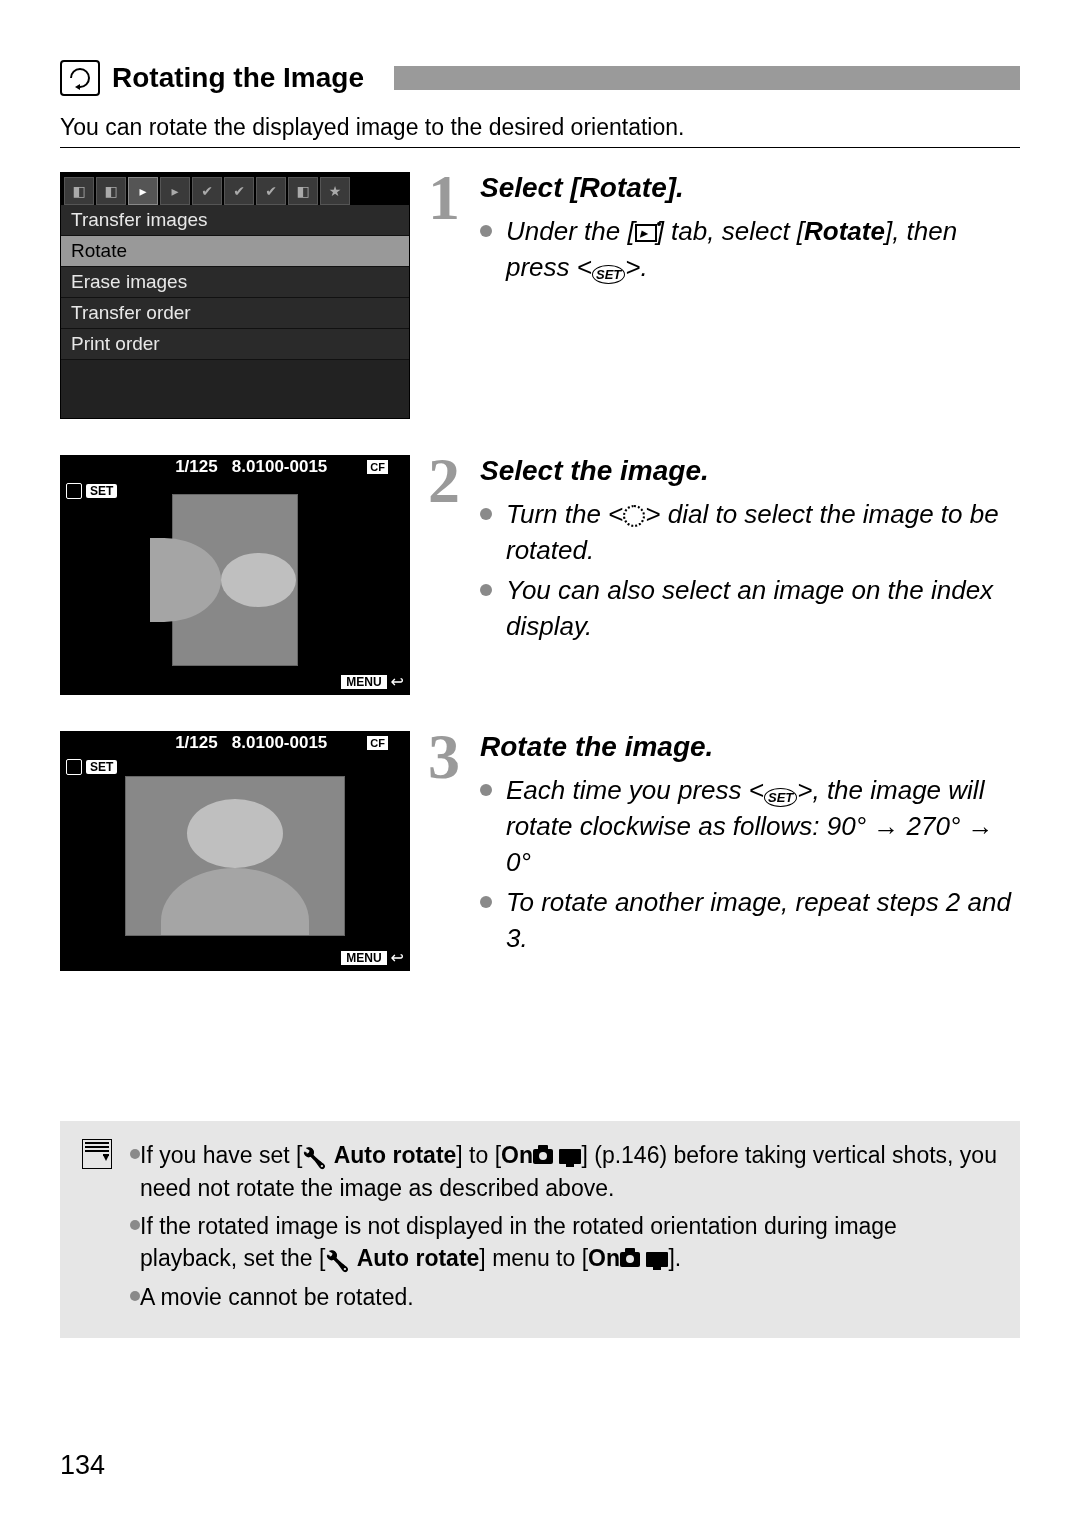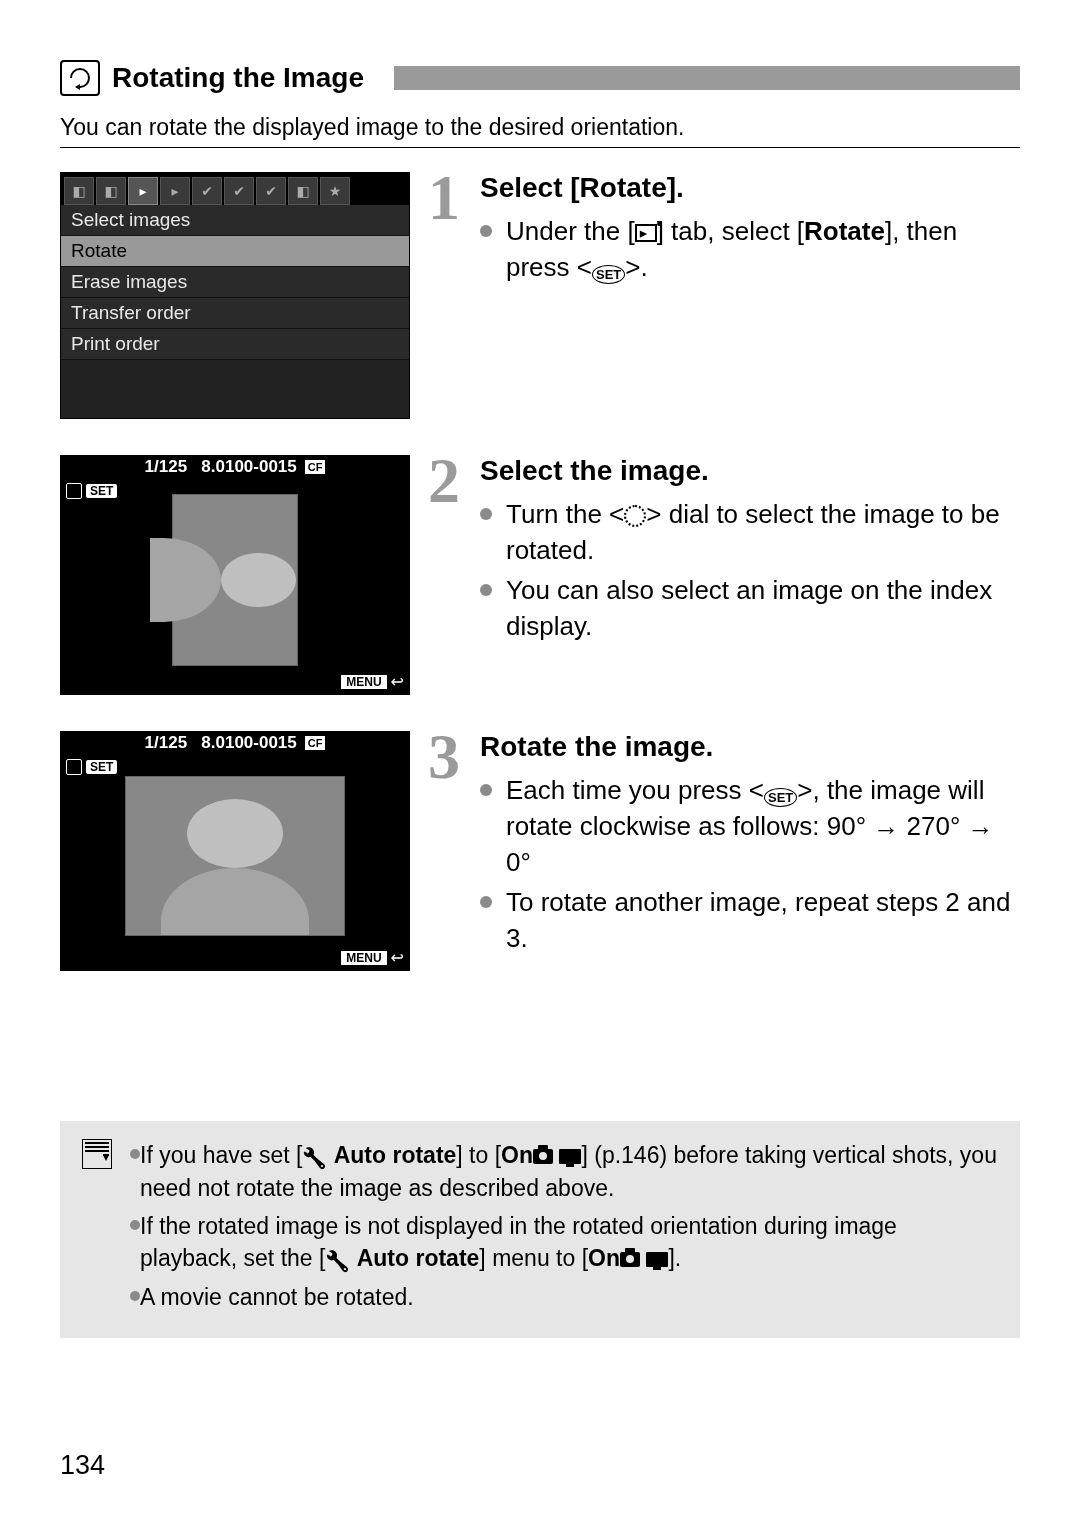--- a/index.html
+++ b/index.html
@@ -105,21 +105,21 @@
   .preview-shot {
     background: #000;
     color: #fff;
     font-size: 15px;
     height: 240px;
     position: relative;
     overflow: hidden;
   }
   .preview-top {
     display: flex;
-    justify-content: center;
+    justify-content: flex-end;
     padding: 2px 22px;
     font-size: 17px;
     font-weight: bold;
     font-family: "Arial Narrow", Arial, sans-serif;
   }
   .preview-top .right {
     display: flex;
     gap: 8px;
     align-items: center;
   }
@@ -198,20 +198,21 @@
     font-size: 64px;
     font-weight: bold;
     color: #9a9a9a;
     line-height: 0.8;
     font-family: Georgia, serif;
     flex-shrink: 0;
     width: 44px;
   }
   .step-body {
     flex: 1;
+    font-style: italic;
   }
   .step-title {
     font-size: 28px;
     font-weight: bold;
     margin-bottom: 10px;
   }
   .bullet {
     display: flex;
     gap: 14px;
     font-size: 26px;
@@ -353,20 +354,21 @@
     bottom:40px;
     left:60px;
     font-size:27px;
   }
   .kf-badge {
     display:inline-block;
     background:#fff; color:#000;
     border:1px solid #fff;
     font-size:11px; font-weight:bold;
     padding:0 2px;
+    margin-left:32px;
   }
 </style>
 </head>
 <body>
 
 <div class="title-row">
   <span class="title-icon">
     <svg width="26" height="24" viewBox="0 0 26 24">
         <path d="M4 12 A9 9 0 1 1 13 21" fill="none" stroke="#000" stroke-width="2"></path>
         <path d="M13 18 l0 6 l-5 -3 z" fill="#000"></path>
@@ -386,21 +388,21 @@
       <div class="menu-tab">◧</div>
       <div class="menu-tab active">▸</div>
       <div class="menu-tab">▸</div>
       <div class="menu-tab">✔</div>
       <div class="menu-tab">✔</div>
       <div class="menu-tab">✔</div>
       <div class="menu-tab">◧</div>
       <div class="menu-tab">★</div>
     </div>
     <div class="menu-list">
-      <div class="menu-item">Select images</div>
+      <div class="menu-item">Transfer images</div>
       <div class="menu-item selected">Rotate</div>
       <div class="menu-item">Erase images</div>
       <div class="menu-item">Transfer order</div>
       <div class="menu-item">Print order</div>
     </div>
     <div class="menu-blank"></div>
   </div>
   <div class="step-content">
     <div class="step-num">1</div>
     <div class="step-body">

